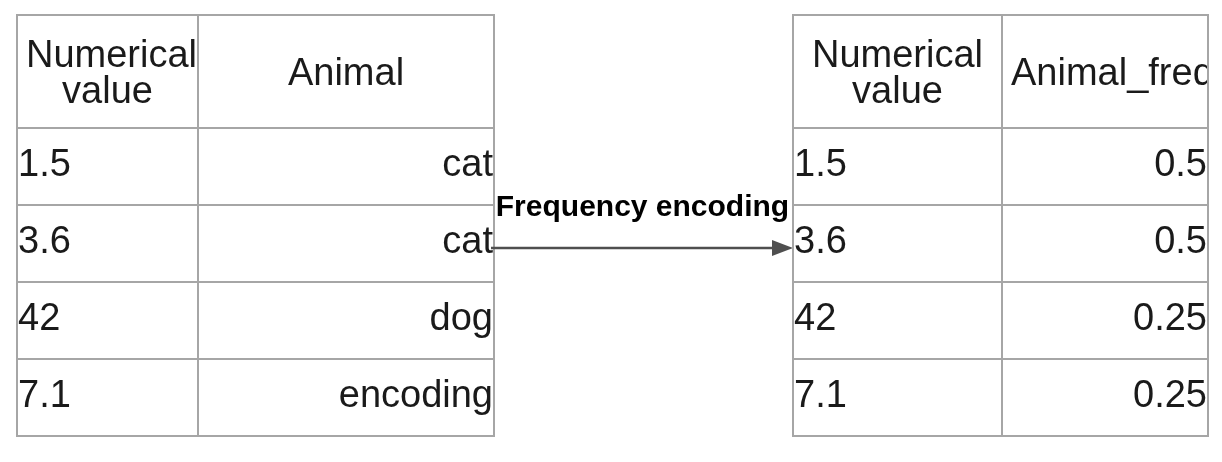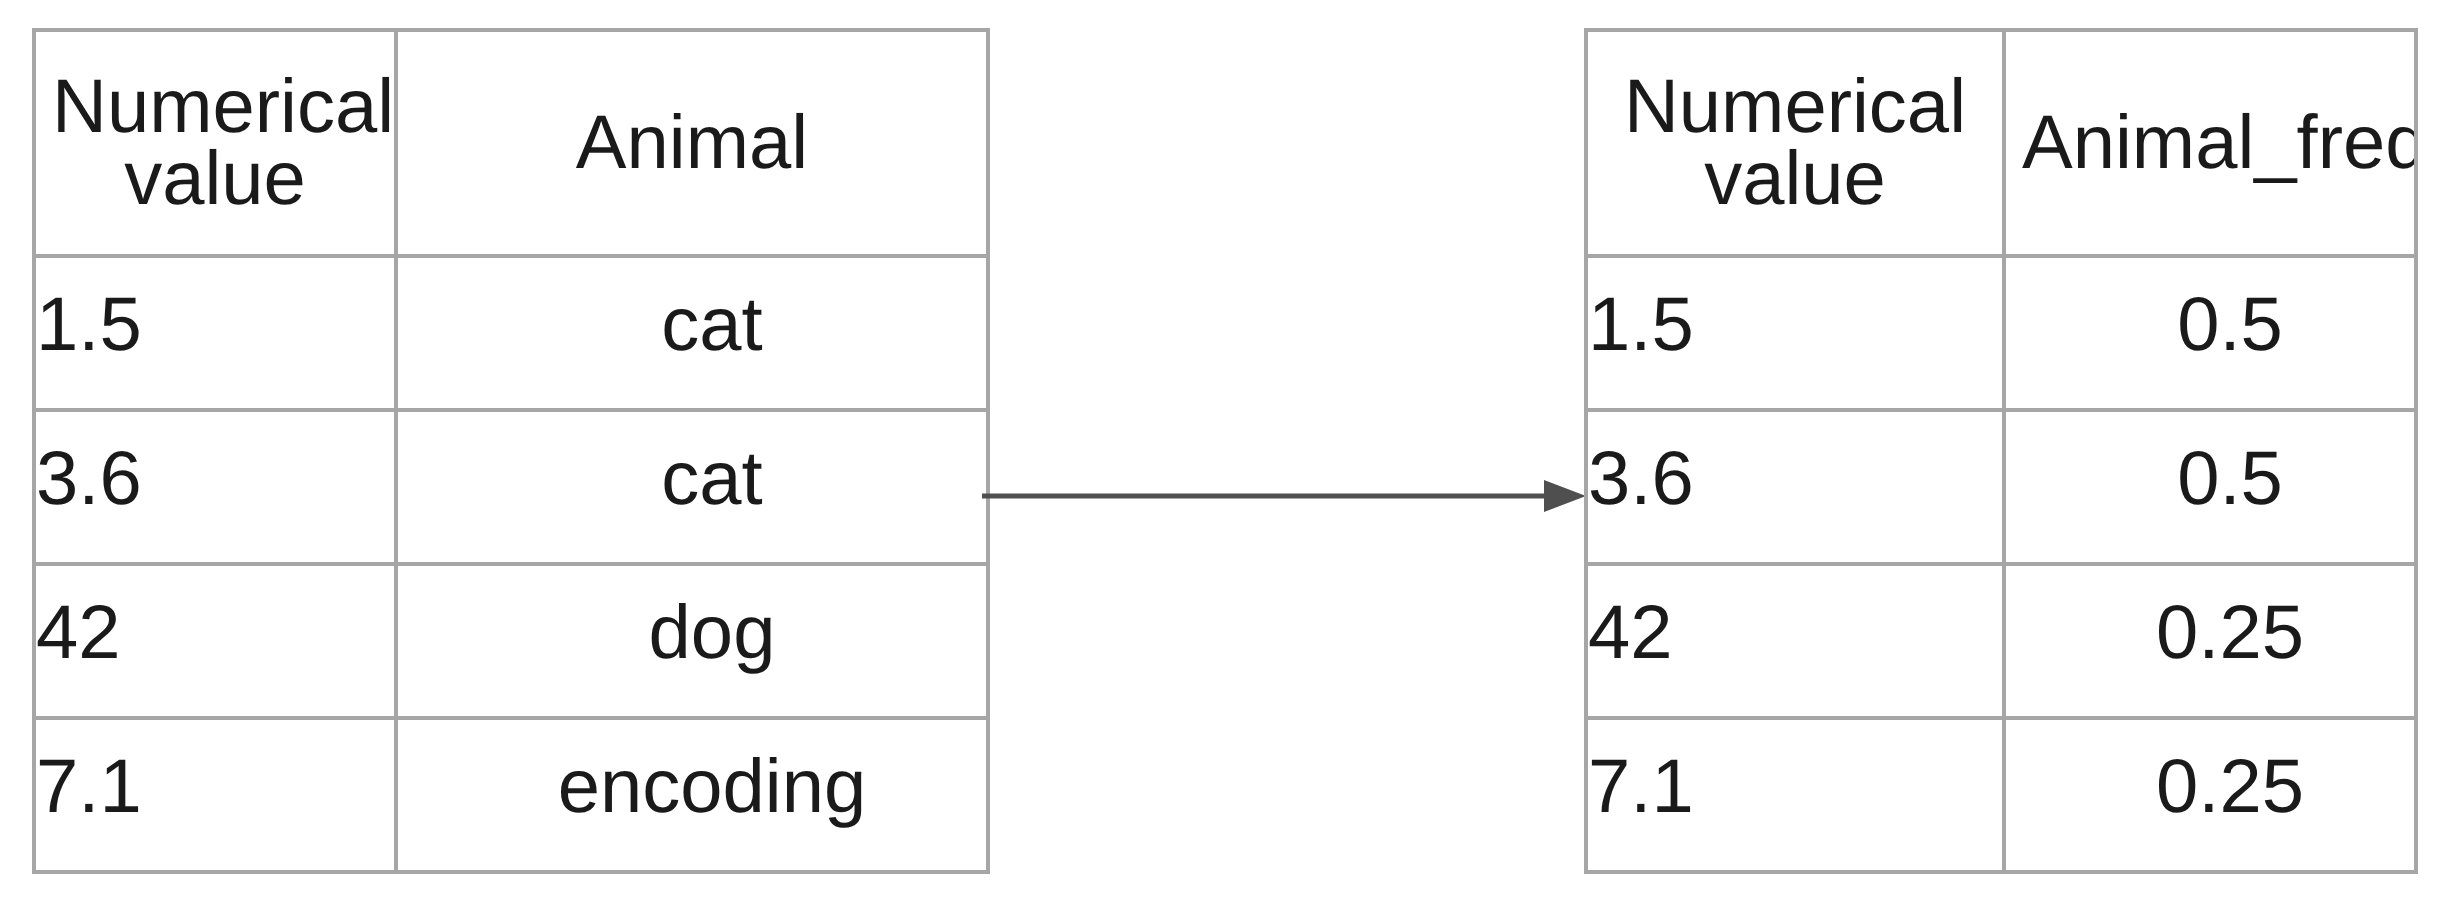--- a/index.html
+++ b/index.html
@@ -35,21 +35,21 @@
   table.tbl tr.header-row { height: 113px; }
   table.tbl tr.data-row   { height: 77px; }
   table.tbl th {
     text-align: center;
     vertical-align: middle;
     line-height: 36px;
     padding: 0 8px;
   }
   table.tbl td { padding-bottom: 6px; }
   td.cell-num  { vertical-align: middle; }
-  td.cell-txt  { text-align: center; vertical-align: middle; padding-left: 20px; }
+  td.cell-txt  { text-align: right; vertical-align: middle; padding-left: 20px; }
 
   #left-table  { left: 16px;  top: 14px; width: 477px; }
   #left-table  col.c1 { width: 181px; }
   #left-table  col.c2 { width: 296px; }
 
   #right-table { left: 792px; top: 14px; width: 415px; }
   #right-table col.c1 { width: 209px; }
   #right-table col.c2 { width: 206px; }
 
   .transform-label {
@@ -103,20 +103,21 @@
       <td class="cell-num">42</td>
       <td class="cell-txt">dog</td>
     </tr>
     <tr class="data-row">
       <td class="cell-num">7.1</td>
       <td class="cell-txt">encoding</td>
     </tr>
   </tbody>
     </table>
 
+  <div class="transform-label">Frequency encoding</div>
 
   <svg class="arrow-svg" viewBox="0 0 302 18">
     <line x1="0" y1="9" x2="284" y2="9"></line>
     <polygon points="281,1 302,9 281,17"></polygon>
   </svg>
 
   <table class="tbl" id="right-table">
     <colgroup>
         <col class="c1">
         <col class="c2">

